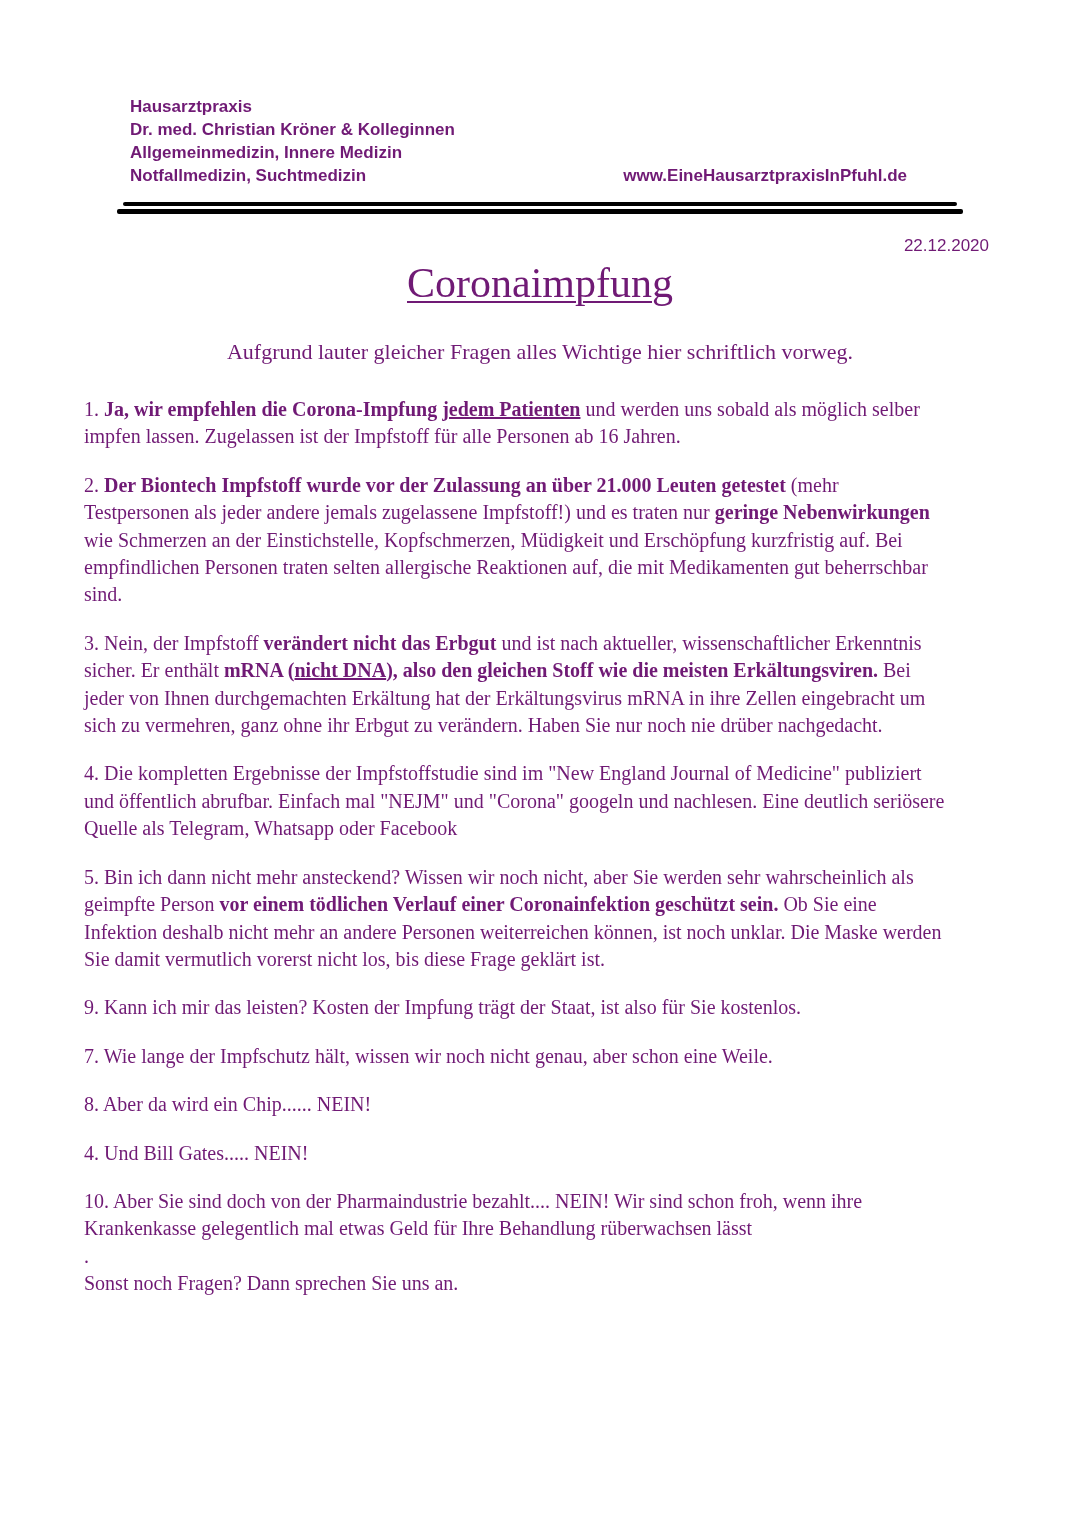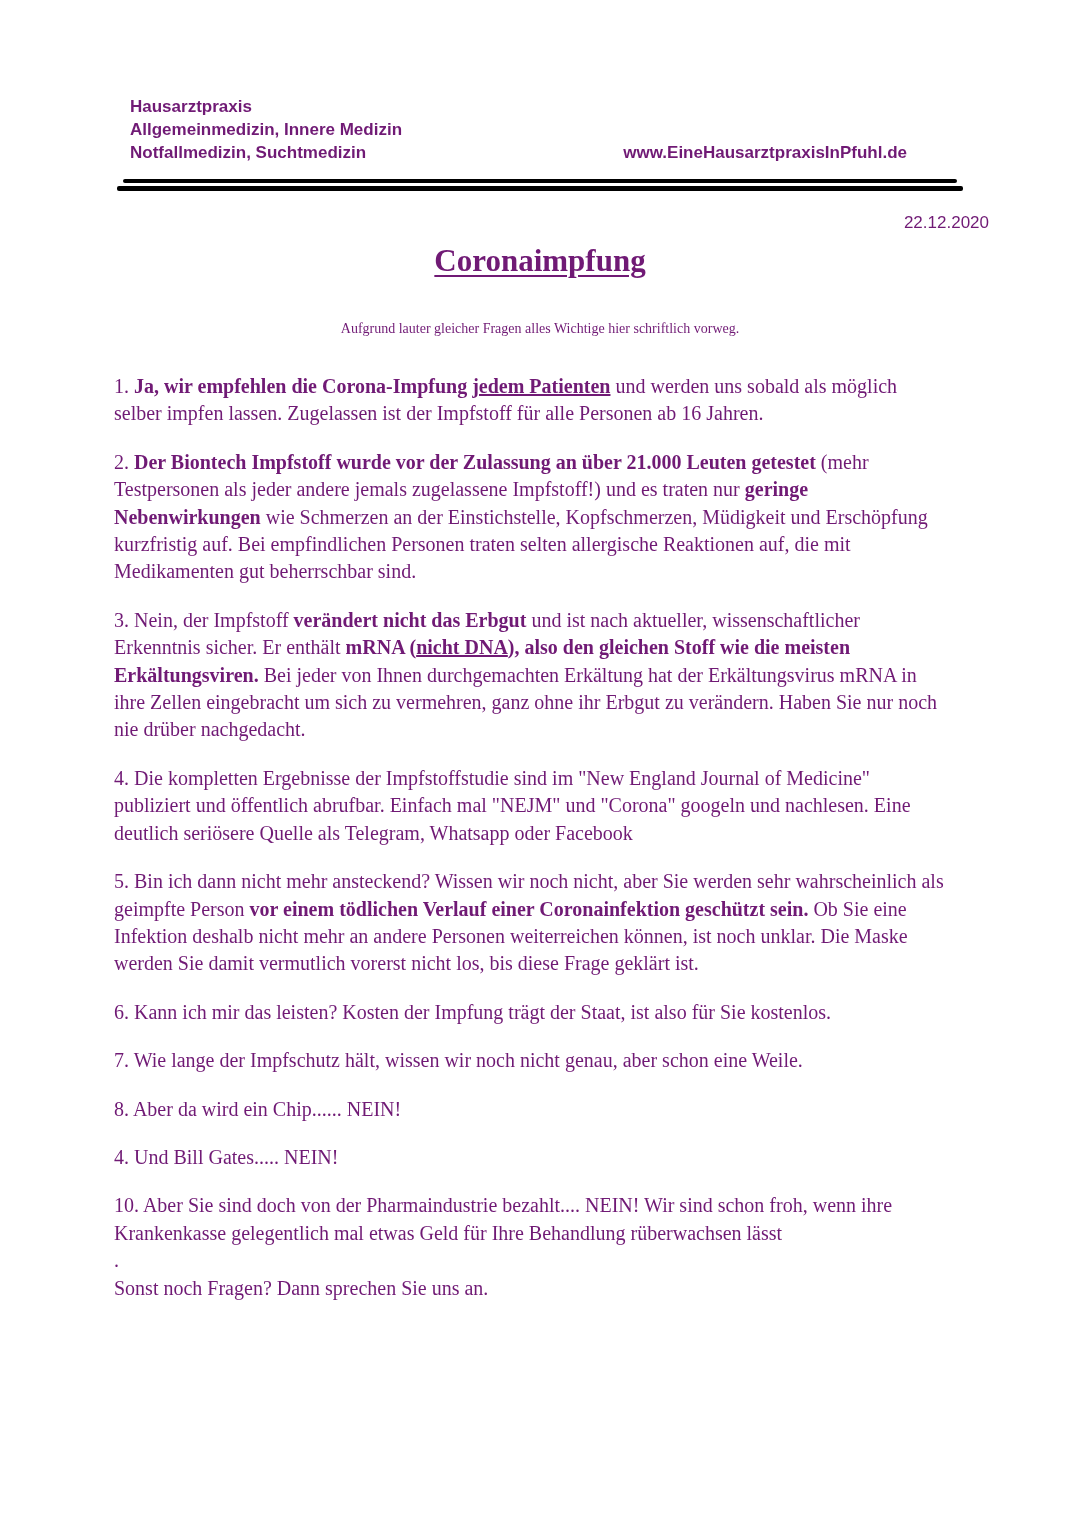--- a/index.html
+++ b/index.html
@@ -36,58 +36,59 @@
     margin-top: 21px;
     padding-right: 91px;
     text-align: right;
     font-family: "Liberation Sans", "DejaVu Sans", sans-serif;
     font-size: 17px;
     line-height: 21px;
   }
   .title {
     margin: 9px 0 0 0;
     text-align: center;
-    font-size: 31px;
-    font-weight: bold;
+    font-size: 42px;
+    font-weight: normal;
     line-height: 37px;
     text-decoration: underline;
     text-decoration-thickness: 2px;
     text-underline-offset: 4px;
   }
   .subtitle {
     margin: 36px 0 0 0;
     text-align: center;
-    font-size: 14px;
+    font-size: 22px;
     line-height: 28px;
     font-weight: normal;
   }
   
   .docbody {
     margin-top: 30px;
-    padding: 0 132px 0 114px;
+    padding: 0 132px 0 84px;
     font-size: 20px;
   }
   .para { margin: 0 0 21px 0; line-height: 27.4px; }
   .para .b { font-weight: bold; }
   .para .u { text-decoration: underline; }
   .signature {
     margin: 26px 0 0 0;
     padding-left: 130px;
     font-size: 20px;
     line-height: 27.4px;
   }
 </style>
 </head>
 <body>
 
 <div class="page">
 
   <header class="letterhead">
     <div class="lh-left">
       <div>Hausarztpraxis</div>
+      <div>Dr. med. Christian Kröner &amp; Kolleginnen</div>
       <div>Allgemeinmedizin, Innere Medizin</div>
       <div class="lh-line4">
         <span>Notfallmedizin, Suchtmedizin</span>
         <span>www.EineHausarztpraxisInPfuhl.de</span>
       </div>
     </div>
   </header>
 
   <div class="rule">
     <div class="rule-top"></div>
@@ -99,21 +100,21 @@
   <h1 class="title">Coronaimpfung</h1>
 
   <p class="subtitle">Aufgrund lauter gleicher Fragen alles Wichtige hier schriftlich vorweg.</p>
 
   <div class="docbody">
       <p class="para"><span>1. </span><span class="b">Ja, wir empfehlen die Corona-Impfung </span><span class="b u">jedem Patienten</span><span> und werden uns sobald als möglich selber impfen lassen. Zugelassen ist der Impfstoff für alle Personen ab 16 Jahren.</span></p>
       <p class="para"><span>2. </span><span class="b">Der Biontech Impfstoff wurde vor der Zulassung an über 21.000 Leuten getestet</span><span> (mehr Testpersonen als jeder andere jemals zugelassene Impfstoff!) und es traten nur </span><span class="b">geringe Nebenwirkungen</span><span> wie Schmerzen an der Einstichstelle, Kopfschmerzen, Müdigkeit und Erschöpfung kurzfristig auf. Bei empfindlichen Personen traten selten allergische Reaktionen auf, die mit Medikamenten gut beherrschbar sind.</span></p>
       <p class="para"><span>3. Nein, der Impfstoff </span><span class="b">verändert nicht das Erbgut</span><span> und ist nach aktueller, wissenschaftlicher Erkenntnis sicher. Er enthält </span><span class="b">mRNA (</span><span class="b u">nicht DNA</span><span class="b">), also den gleichen Stoff wie die meisten Erkältungsviren.</span><span> Bei jeder von Ihnen durchgemachten Erkältung hat der Erkältungsvirus mRNA in ihre Zellen eingebracht um sich zu vermehren, ganz ohne ihr Erbgut zu verändern. Haben Sie nur noch nie drüber nachgedacht.</span></p>
       <p class="para"><span>4. Die kompletten Ergebnisse der Impfstoffstudie sind im "New England Journal of Medicine" publiziert und öffentlich abrufbar. Einfach mal "NEJM" und "Corona" googeln und nachlesen. Eine deutlich seriösere Quelle als Telegram, Whatsapp oder Facebook</span></p>
       <p class="para"><span>5. Bin ich dann nicht mehr ansteckend? Wissen wir noch nicht, aber Sie werden sehr wahrscheinlich als geimpfte Person </span><span class="b">vor einem tödlichen Verlauf einer Coronainfektion geschützt sein.</span><span> Ob Sie eine Infektion deshalb nicht mehr an andere Personen weiterreichen können, ist noch unklar. Die Maske werden Sie damit vermutlich vorerst nicht los, bis diese Frage geklärt ist.</span></p>
-      <p class="para"><span>6. Kann ich mir das leisten? Kosten der Impfung trägt der Staat, ist also für Sie kostenlos.</span></p>
+      <p class="para"><span>9. Kann ich mir das leisten? Kosten der Impfung trägt der Staat, ist also für Sie kostenlos.</span></p>
       <p class="para"><span>7. Wie lange der Impfschutz hält, wissen wir noch nicht genau, aber schon eine Weile.</span></p>
       <p class="para"><span>8. Aber da wird ein Chip...... NEIN!</span></p>
       <p class="para"><span>4. Und Bill Gates..... NEIN!</span></p>
       <p class="para"><span>10. Aber Sie sind doch von der Pharmaindustrie bezahlt.... NEIN! Wir sind schon froh, wenn ihre Krankenkasse gelegentlich mal etwas Geld für Ihre Behandlung rüberwachsen lässt</span><br><span>.</span><br><span>Sonst noch Fragen? Dann sprechen Sie uns an.</span></p>
     </div>
 
 
 </div>
 
 </body></html>

